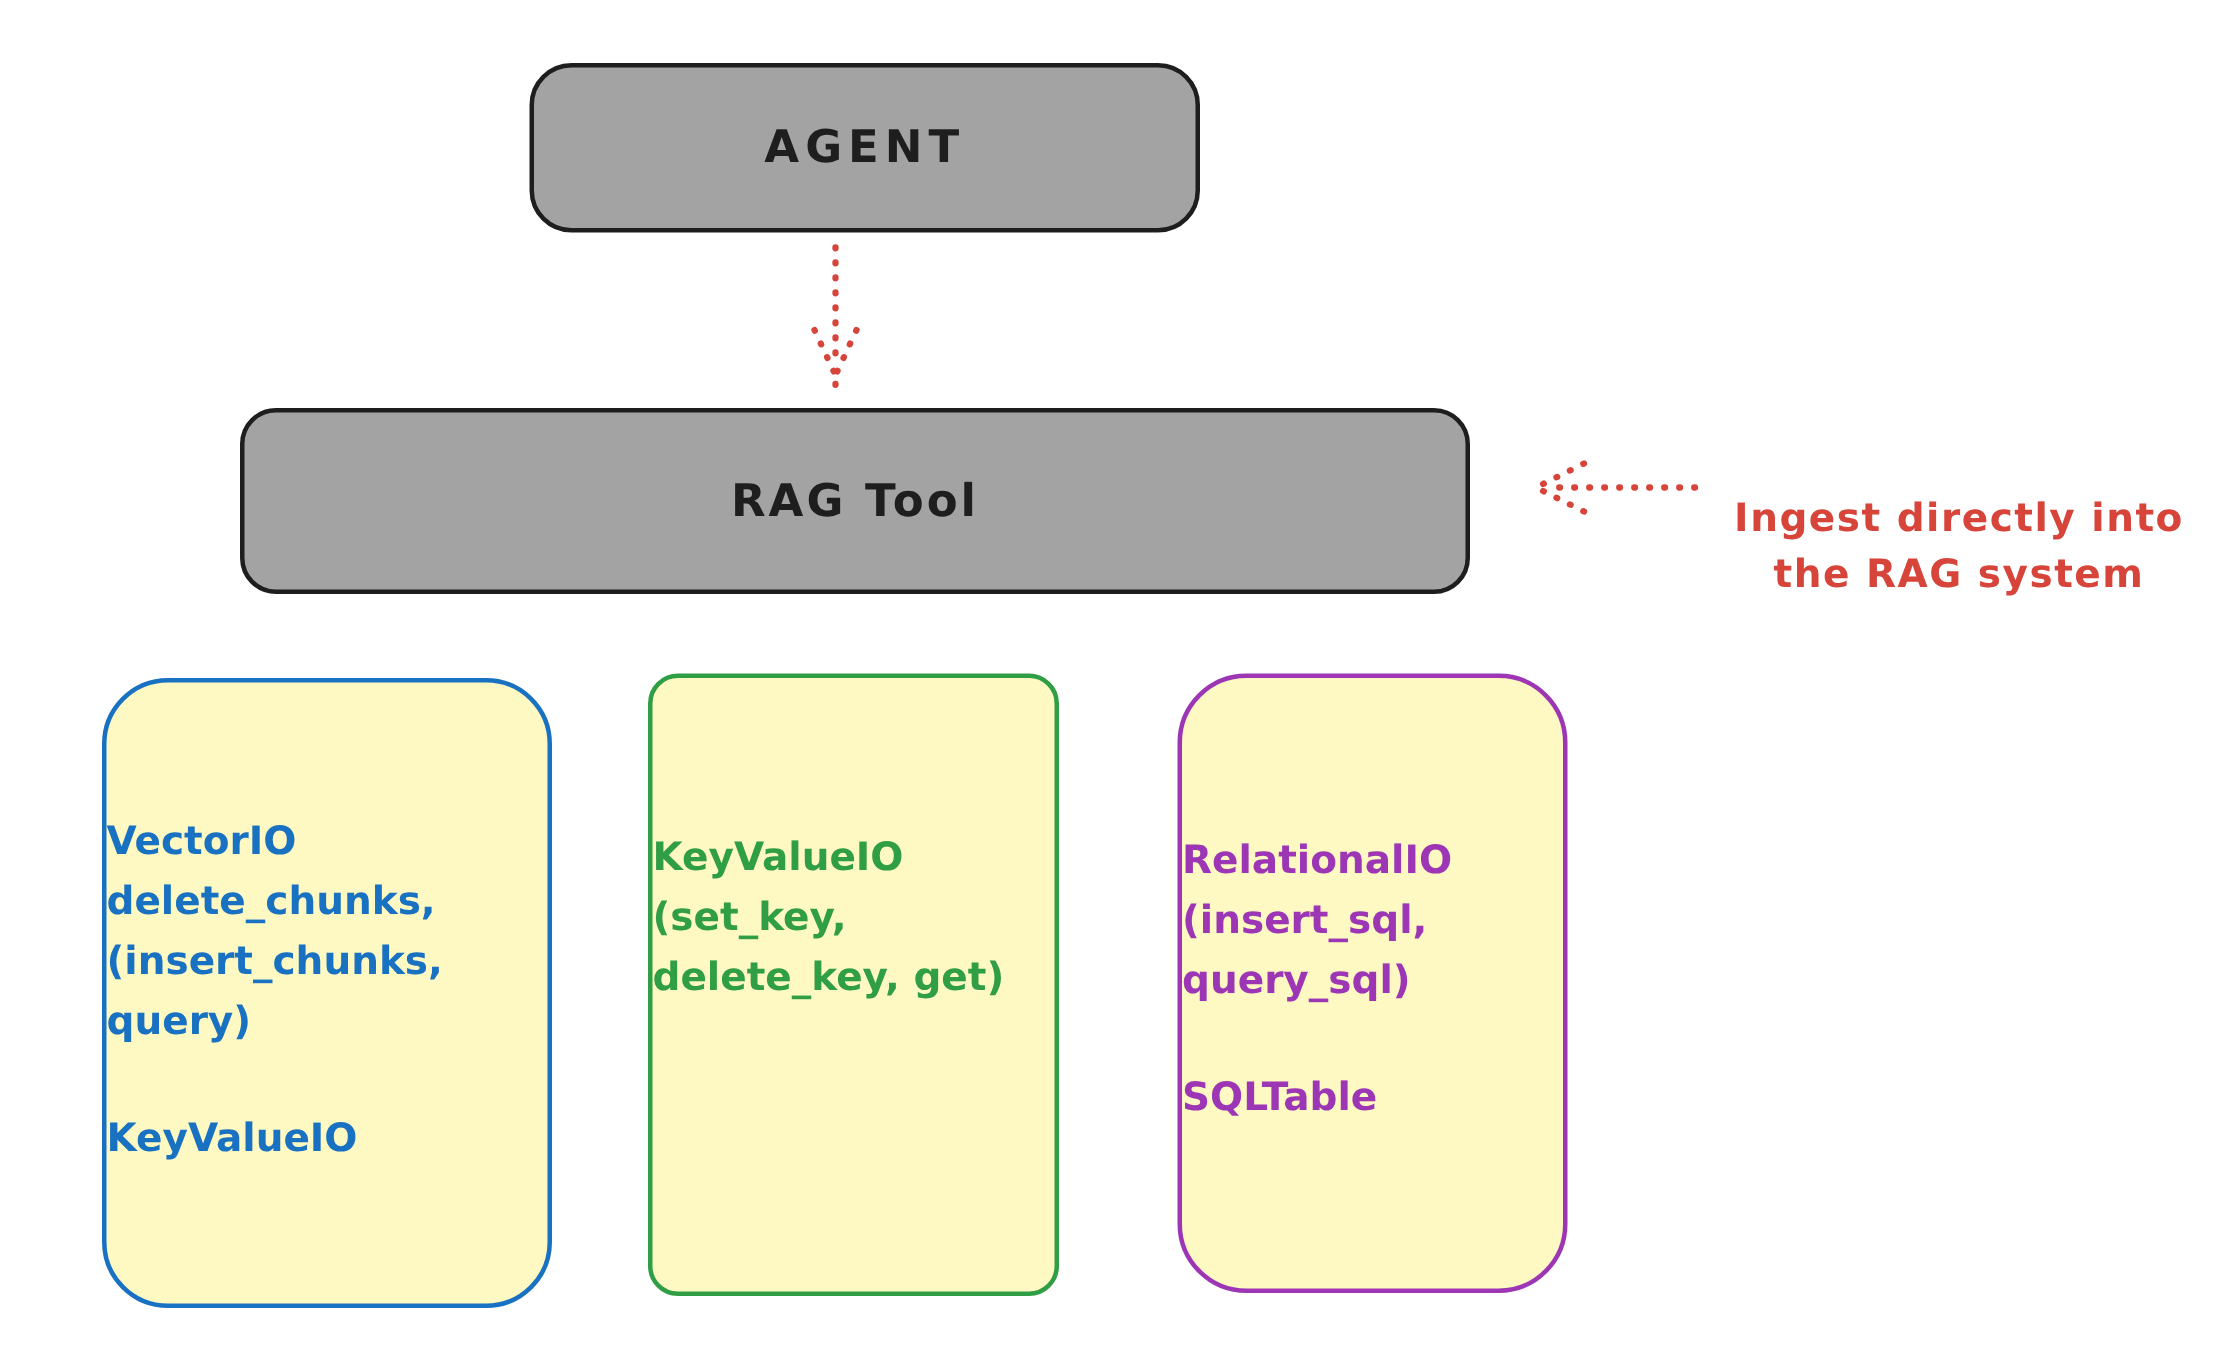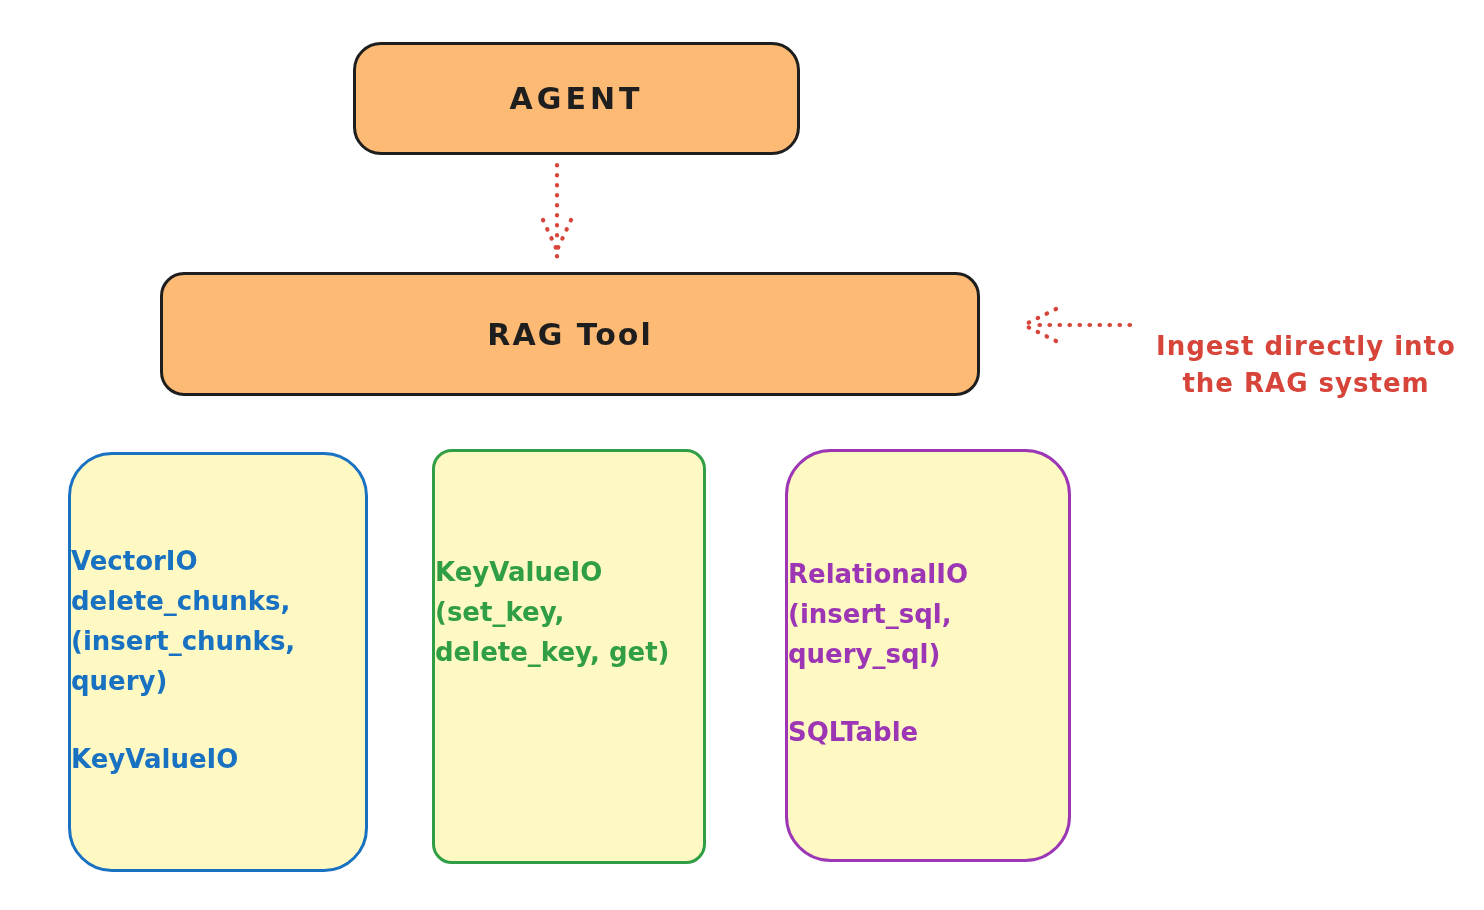--- a/index.html
+++ b/index.html
@@ -7,21 +7,21 @@
   body {
     font-family: "DejaVu Sans", "Liberation Sans", sans-serif;
     width: 1484px; height: 910px; position: relative; overflow: hidden;
     color: #1e1e1e;
   }
   .canvas { position: absolute; inset: 0; }
 
   .node {
     position: absolute;
     border: 3.5px solid #1e1e1e;
-    background: #fdba74;
+    background: #a3a3a3;
     display: flex; align-items: center; justify-content: center;
   }
   .node-label {
     font-weight: 700;
     letter-spacing: 2px;
   }
   #agent-box { left: 353px; top: 42px; width: 447px; height: 113px; border-radius: 28px; }
   #agent-box .node-label { font-size: 30px; letter-spacing: 4px; }
   #rag-box { left: 160px; top: 272px; width: 820px; height: 124px; border-radius: 24px; }
   #rag-box .node-label { font-size: 30px; letter-spacing: 2px; }
@@ -48,21 +48,21 @@
     border-style: solid;
     border-width: 3.2px;
     background: #fef9c3;
     text-align: left;
     font-size: 26px;
     font-weight: 700;
     line-height: 40px;
   }
   #vector-box     { left: 68px;  top: 452px; width: 300px; height: 420px; border-radius: 44px; padding-top: 86px; }
   #keyvalue-box   { left: 432px; top: 449px; width: 274px; height: 415px; border-radius: 20px; padding-top: 100px; }
-  #relational-box { left: 785px; top: 449px; width: 286px; height: 413px; border-radius: 46px; padding-top: 102px; }
+  #relational-box { left: 785px; top: 449px; width: 260px; height: 413px; border-radius: 46px; padding-top: 102px; }
 
   .index-label { margin-top: 38px; }
 </style>
 </head>
 <body>
 
 <div class="canvas">
 
   <div class="node" id="agent-box" style="border-color: rgb(30, 30, 30);">
     <span class="node-label">AGENT</span>

